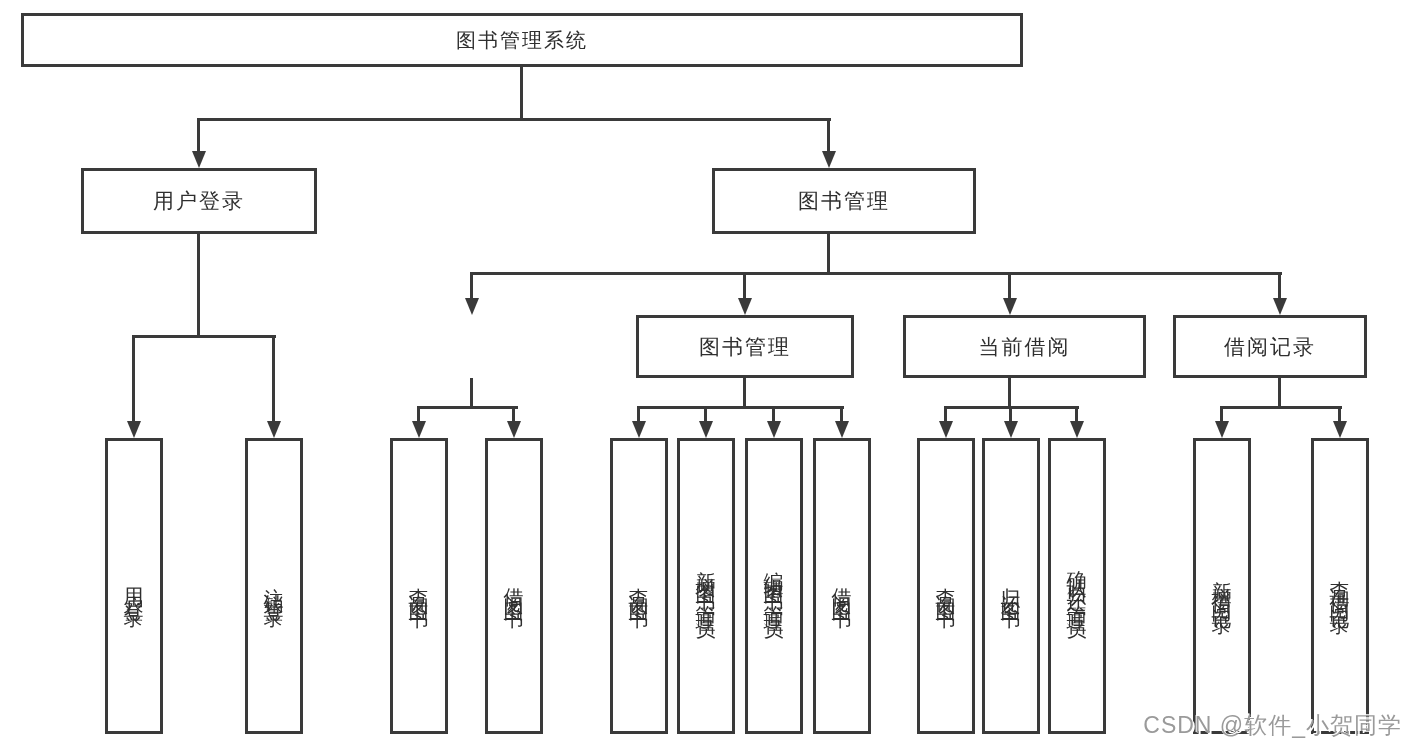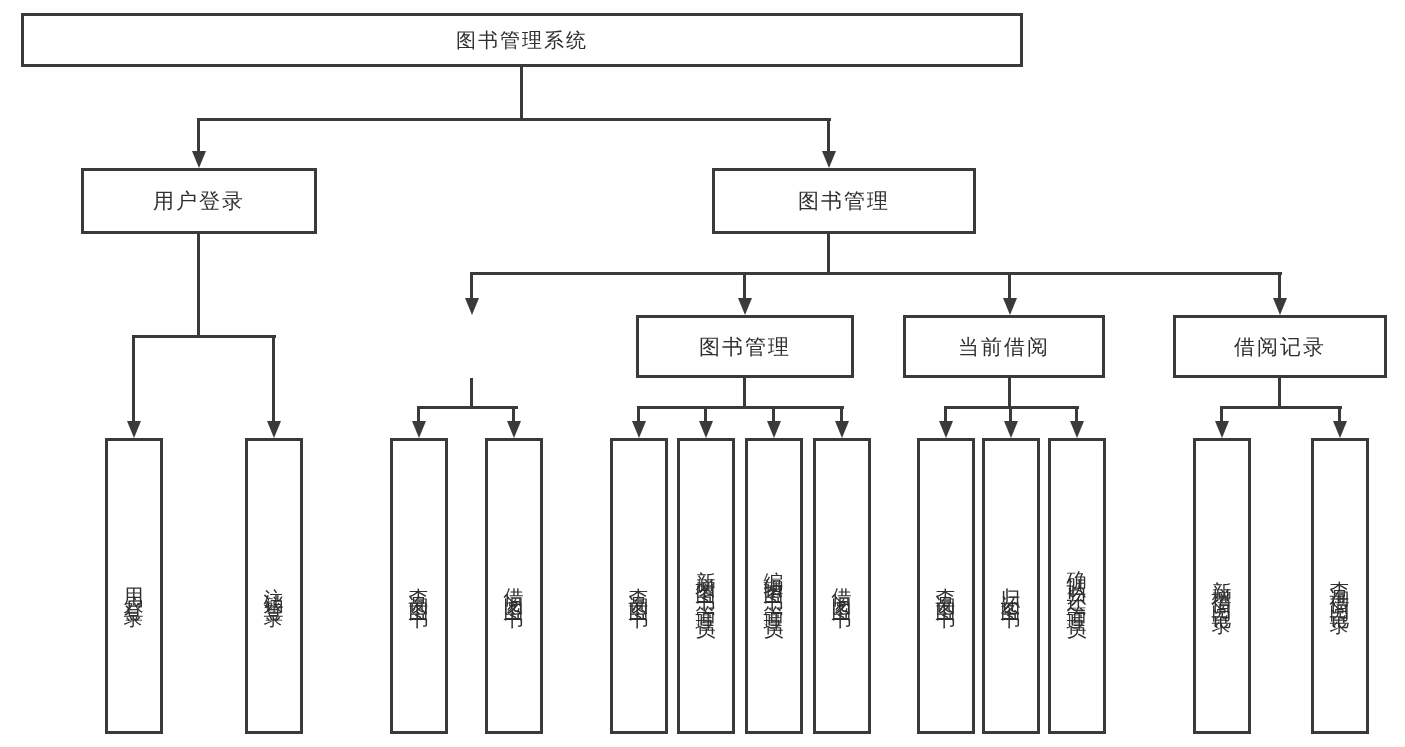--- a/index.html
+++ b/index.html
@@ -68,24 +68,24 @@
   <div class="vline" style="left:743px;top:272px;height:28px"></div>
   <div class="arrow" style="left:738px;top:298px"></div>
   <div class="vline" style="left:1008px;top:272px;height:28px"></div>
   <div class="arrow" style="left:1003px;top:298px"></div>
   <div class="vline" style="left:1278px;top:272px;height:28px"></div>
   <div class="arrow" style="left:1273px;top:298px"></div>
 
   <div class="box" style="left:636px;top:315px;width:218px;height:63px">
     <span class="hlabel">图书管理</span>
   </div>
-  <div class="box" style="left:903px;top:315px;width:202px;height:63px">
+  <div class="box" style="left:903px;top:315px;width:243px;height:63px">
     <span class="hlabel">当前借阅</span>
   </div>
-  <div class="box" style="left:1173px;top:315px;width:214px;height:63px">
+  <div class="box" style="left:1173px;top:315px;width:194px;height:63px">
     <span class="hlabel">借阅记录</span>
   </div>
 
   <div class="vline" style="left:470px;top:378px;height:30px"></div>
   <div class="hline" style="left:417px;top:406px;width:101px"></div>
   <div class="vline" style="left:417px;top:406px;height:17px"></div>
   <div class="arrow" style="left:412px;top:421px"></div>
   <div class="vline" style="left:512px;top:406px;height:17px"></div>
   <div class="arrow" style="left:507px;top:421px"></div>
 
@@ -153,14 +153,15 @@
     <span class="vlabel">确认归还（管理员）</span>
   </div>
 
   <div class="box leaf" style="left:1193px;top:438px;width:58px;height:296px">
     <span class="vlabel">新增借阅记录</span>
   </div>
   <div class="box leaf" style="left:1311px;top:438px;width:58px;height:296px">
     <span class="vlabel">查询借阅记录</span>
   </div>
 
+  <div class="watermark">CSDN @软件_小贺同学</div>
 
 </div>
 
 </body></html>

